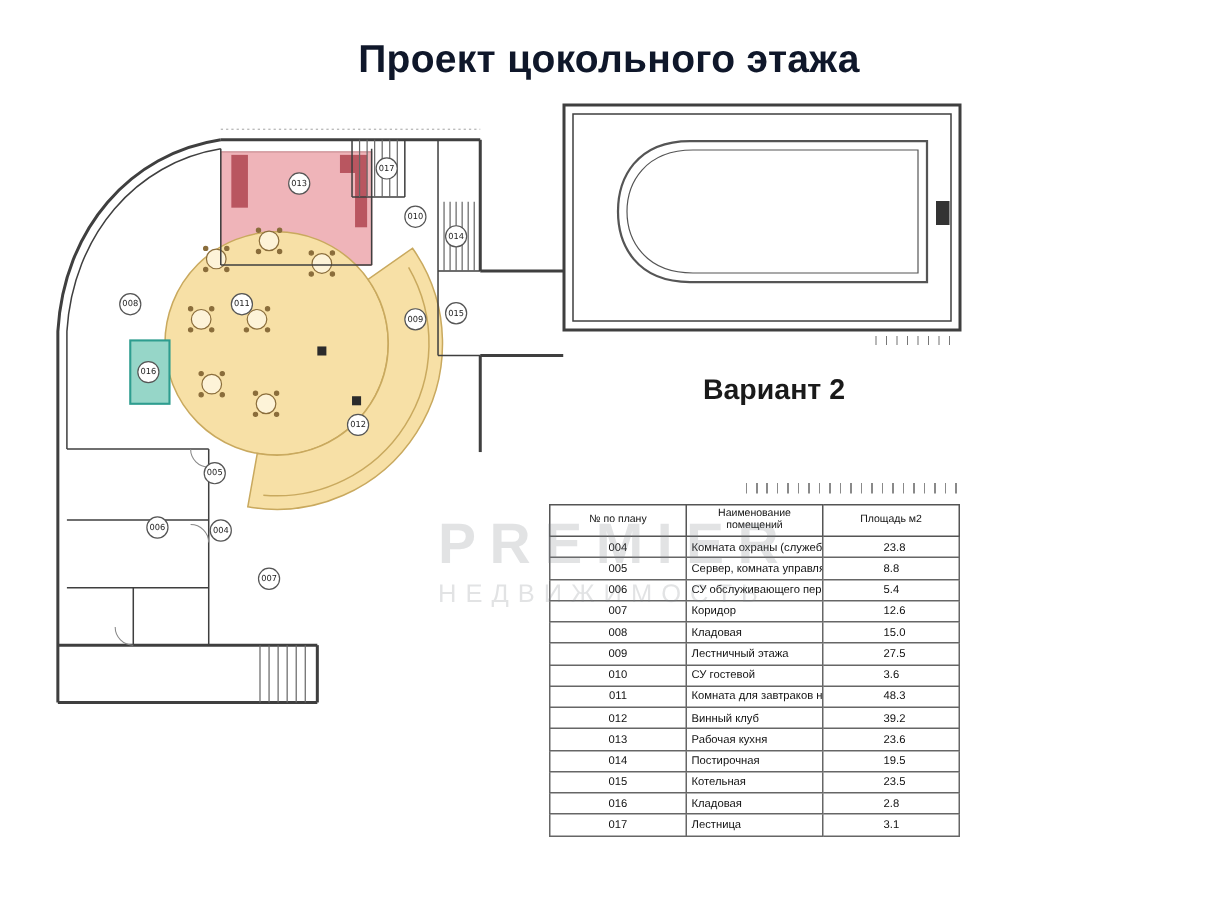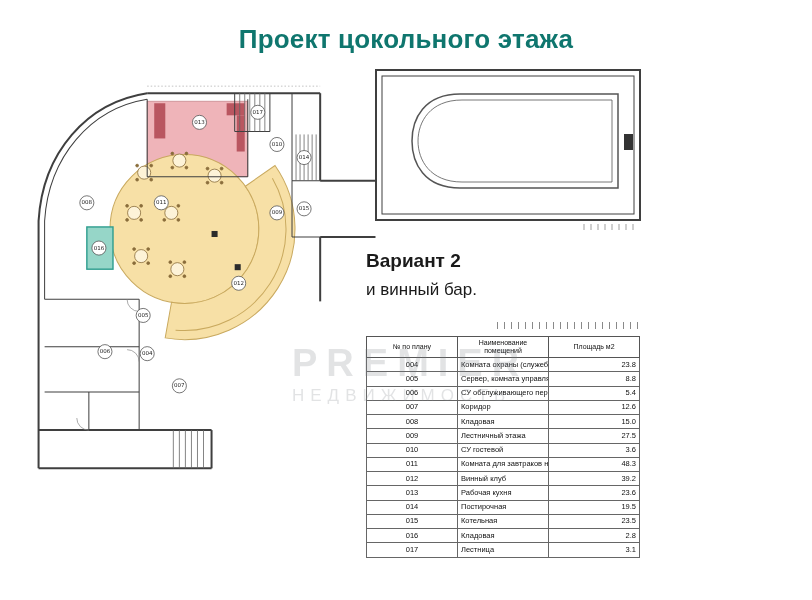--- a/index.html
+++ b/index.html
@@ -2,44 +2,44 @@
 <html><head>
 <meta charset="utf-8">
 <style>
   html,body{margin:0;padding:0;}
   body{
     width:812px;height:600px;position:relative;overflow:hidden;
     background:#ffffff;font-family:"Liberation Sans","DejaVu Sans",sans-serif;
   }
   .page-title{
     position:absolute;top:24px;left:0;width:100%;
-    text-align:center;font-size:26px;font-weight:bold;color:#0f766e;margin:0;
+    text-align:center;font-size:26px;font-weight:bold;color:#0f172a;margin:0;
     letter-spacing:0.2px;
   }
   .plan-svg{position:absolute;left:28px;top:60px;}
   .pool-svg{position:absolute;left:372px;top:64px;}
-  .variant-block{position:absolute;left:366px;top:250px;width:300px;color:#1a1a1a;}
+  .variant-block{position:absolute;left:366px;top:250px;width:300px;color:#1a1a1a;text-align:center;}
   .variant-title{font-size:19px;font-weight:bold;margin:0 0 7px 0;}
   .variant-line{font-size:17px;margin:0;line-height:1.3;}
   .room-table{
     position:absolute;left:366px;top:336px;width:274px;
     border-collapse:collapse;font-size:7.5px;color:#111;background:#fff;
     table-layout:fixed;
   }
   .room-table th{
     border:1px solid #555;padding:2px 2px;font-size:7px;font-weight:normal;
     text-align:center;vertical-align:middle;line-height:1.15;
   }
   .room-table td{
     border:1px solid #666;padding:2.5px 3px;line-height:1.1;
     white-space:nowrap;overflow:hidden;
   }
   .room-table td:nth-child(1){text-align:center;width:30px;}
   .room-table td:nth-child(2){text-align:left;width:176px;}
-  .room-table td:nth-child(3){text-align:right;width:56px;padding-left:40px;}
+  .room-table td:nth-child(3){text-align:left;width:56px;padding-left:40px;}
   .watermark{
     position:absolute;left:292px;top:344px;width:320px;
     pointer-events:none;z-index:6;color:#7d838a;opacity:0.22;
   }
   .watermark .wm1{font-size:38px;font-weight:bold;letter-spacing:9px;line-height:1.05;}
   .watermark .wm2{font-size:17px;letter-spacing:6px;margin-top:2px;}
   .tick-row{
     position:absolute;left:497px;top:322px;width:144px;height:7px;z-index:1;
     background:repeating-linear-gradient(90deg,#4a4a4a 0 1px,transparent 1px 7px);
     opacity:0.65;
@@ -240,21 +240,20 @@
   <rect x="252" y="70" width="9" height="16" fill="#333"></rect>
   <g stroke="#777" stroke-width="0.7">
     <path d="M212,160 V166 M219,160 V166 M226,160 V166 M233,160 V166 M240,160 V166 M247,160 V166 M254,160 V166 M261,160 V166"></path>
   </g>
 </svg>
 
 <div class="tick-row"></div>
 
 <div class="variant-block">
   <p class="variant-title">Вариант 2</p>
-  <p class="variant-line">и винный бар.</p>
 </div>
 
 <table class="room-table">
   <thead>
     <tr>
       <th>№ по плану</th>
       <th>Наименование помещений</th>
       <th>Площадь м2</th>
     </tr>
   </thead>

